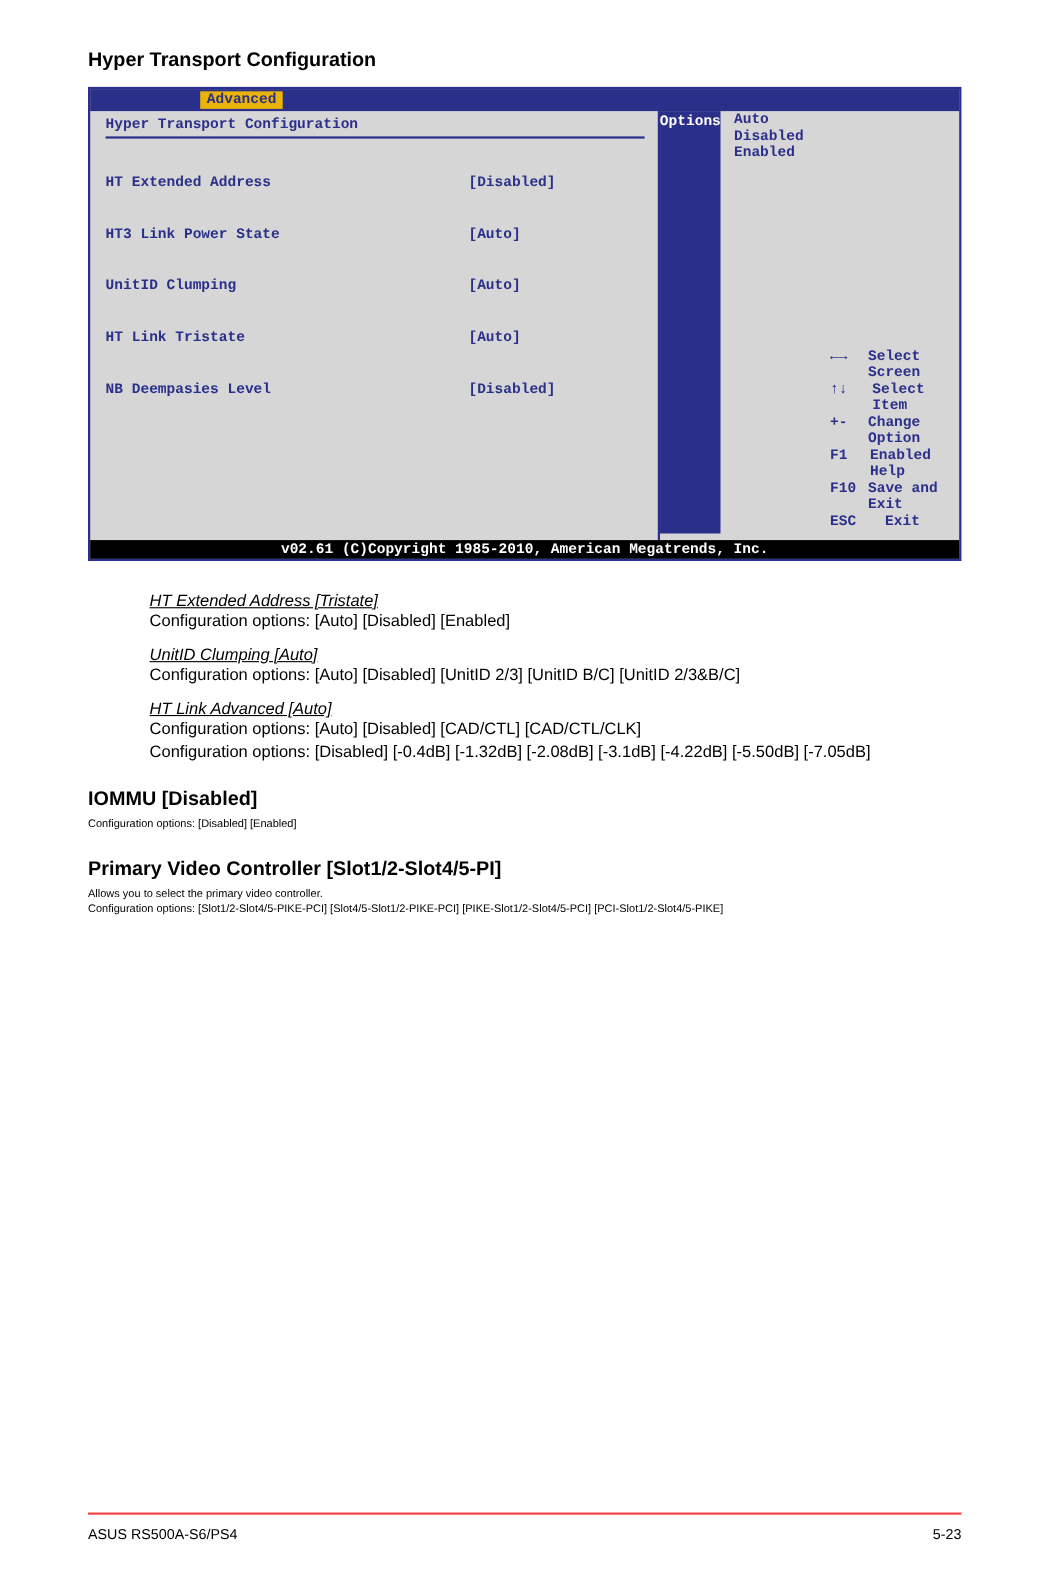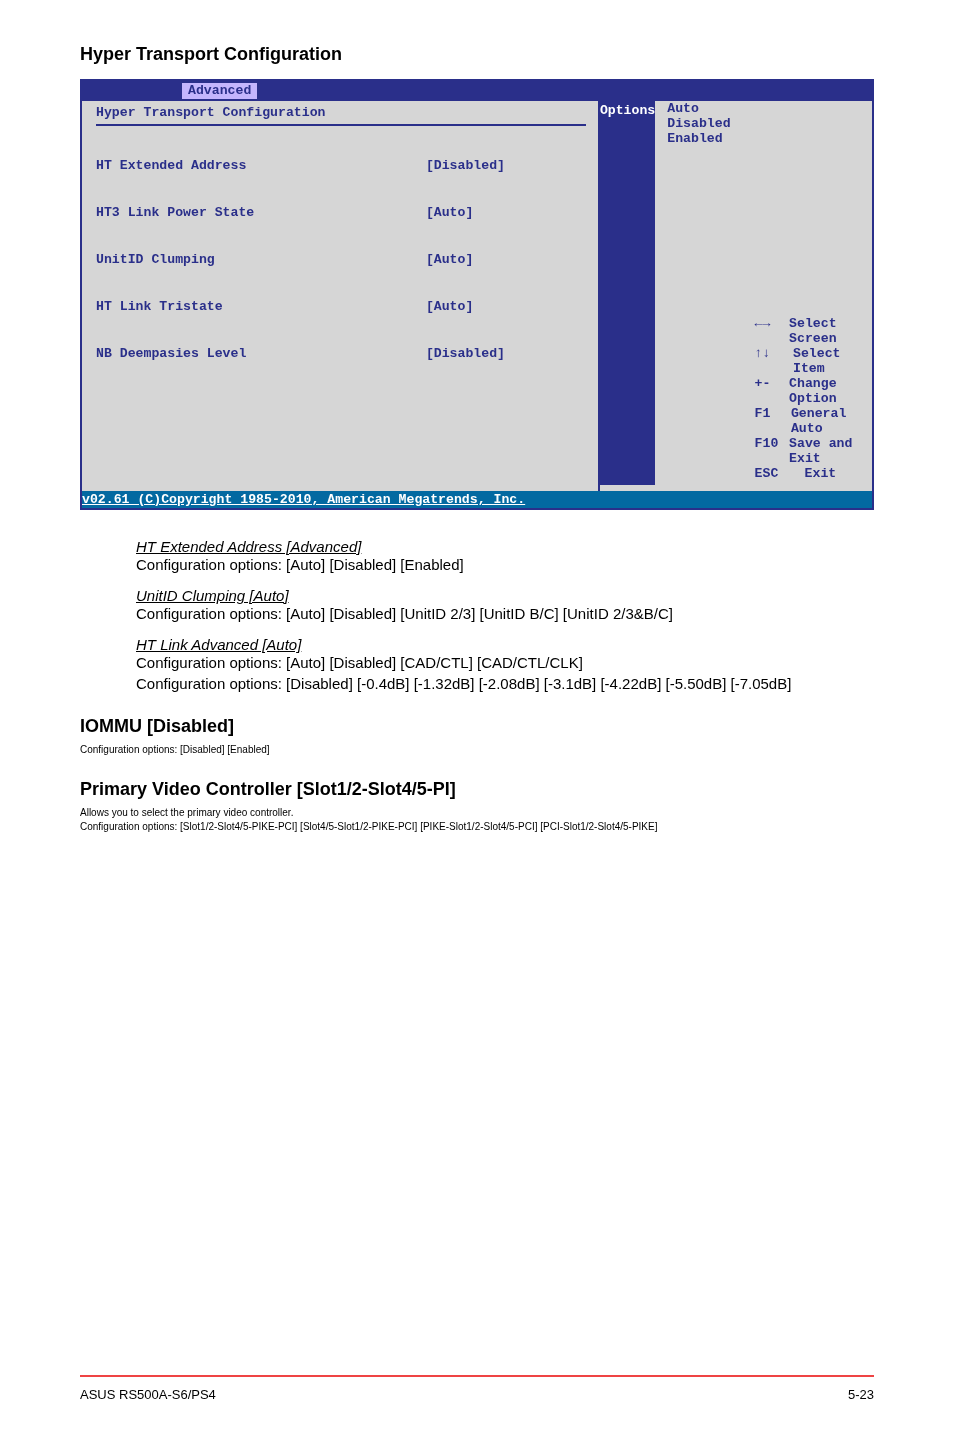--- a/index.html
+++ b/index.html
@@ -27,21 +27,21 @@
   }
   .bios-tabs {
     background: #2a2f8a;
     color: #fff;
     padding: 2px 0 2px 100px;
     line-height: 1.2;
   }
   .bios-tab {
     display: inline-block;
     padding: 0 6px;
-    background: #c4b5fd;
+    background: #eab308;
     color: #2a2f8a;
   }
   .bios-body { display: flex; }
   .bios-left {
     flex: 2.1;
     border-right: 2px solid #2a2f8a;
     padding: 4px 12px 10px 14px;
     color: #2a2f8a;
   }
   .bios-right {
@@ -63,26 +63,25 @@
     color: #fff;
     text-align: center;
     padding: 2px 0;
     margin-bottom: 6px;
   }
   .bios-options-body { padding: 0 12px; }
   .bios-nav { padding: 4px 12px 10px 12px; margin-top: auto; }
   .bios-nav-row { display: flex; }
   .bios-nav-row .k { width: 50px; }
   .bios-footer {
-    background: #0369a1;
+    background: #000000;
     color: #fff;
-    text-align: left;
+    text-align: center;
     padding: 1px 0;
     font-size: 13.2px;
-    text-decoration: underline;
   }
   .content-block { margin-left: 56px; }
   .item-head {
     font-style: italic;
     text-decoration: underline;
     font-size: 15px;
     margin-top: 12px;
   }
   .item-body {
     font-size: 15px;
@@ -160,38 +159,38 @@
         <div class="bios-nav-row">
             <span class="k">↑↓</span>
             <span>Select Item</span>
           </div>
         <div class="bios-nav-row">
             <span class="k">+-</span>
             <span>Change Option</span>
           </div>
         <div class="bios-nav-row">
             <span class="k">F1</span>
-            <span>General Auto</span>
+            <span>Enabled Help</span>
           </div>
         <div class="bios-nav-row">
             <span class="k">F10</span>
             <span>Save and Exit</span>
           </div>
         <div class="bios-nav-row">
             <span class="k">ESC</span>
             <span>Exit</span>
           </div>
       </div>
     </div>
   </div>
   <div class="bios-footer">v02.61 (C)Copyright 1985-2010, American Megatrends, Inc.</div>
 </div>
 
 <div class="content-block">
-  <div class="item-head">HT Extended Address [Advanced]</div>
+  <div class="item-head">HT Extended Address [Tristate]</div>
   <div class="item-body">Configuration options: [Auto] [Disabled] [Enabled]</div>
 
 
   <div class="item-head">UnitID Clumping [Auto]</div>
   <div class="item-body">Configuration options: [Auto] [Disabled] [UnitID 2/3] [UnitID B/C] [UnitID 2/3&amp;B/C]</div>
 
   <div class="item-head">HT Link Advanced [Auto]</div>
   <div class="item-body">Configuration options: [Auto] [Disabled] [CAD/CTL] [CAD/CTL/CLK]</div>
 
   <div class="item-body">Configuration options: [Disabled] [-0.4dB] [-1.32dB] [-2.08dB] [-3.1dB] [-4.22dB] [-5.50dB] [-7.05dB]</div>

